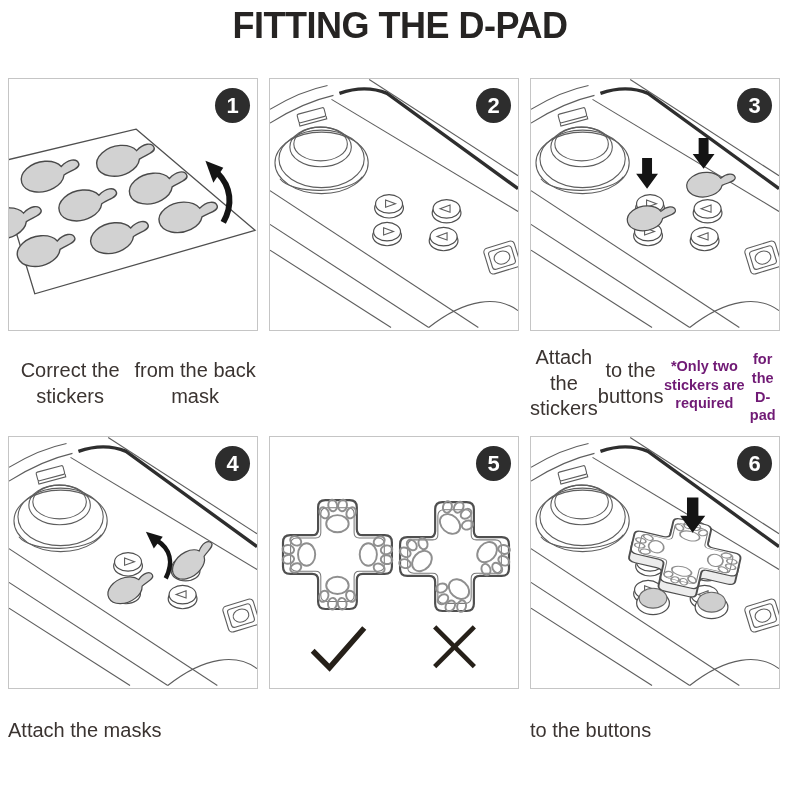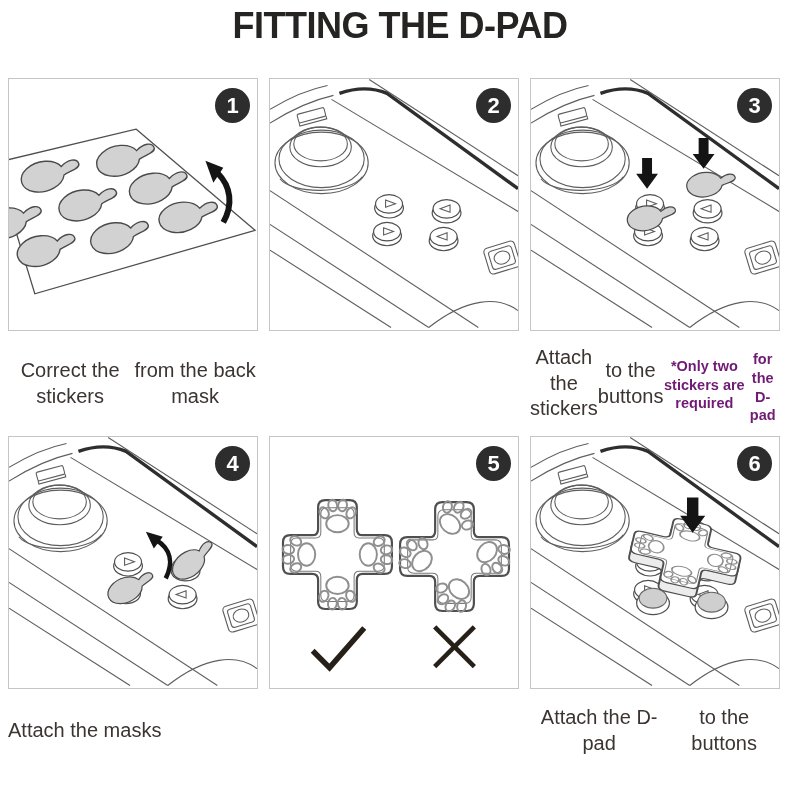--- a/index.html
+++ b/index.html
@@ -244,19 +244,18 @@
               <use href="#paw" transform="translate(30,0) rotate(90) scale(1.3)"></use>
               <use href="#paw" transform="translate(0,30) rotate(180) scale(1.3)"></use>
               <use href="#paw" transform="translate(-30,0) rotate(-90) scale(1.3)"></use>
             </g>
           </g>
           <use href="#down-arrow" transform="translate(163,96) scale(1.15)" fill="#141414"></use>
         </svg>
         <div class="badge">6</div>
       </div>
       <figcaption class="caption">
-        <div>Attach the D-pad</div>
         <div>to the buttons</div>
       </figcaption>
     </figure>
 
   </div>
 </div>
 
 </body></html>

